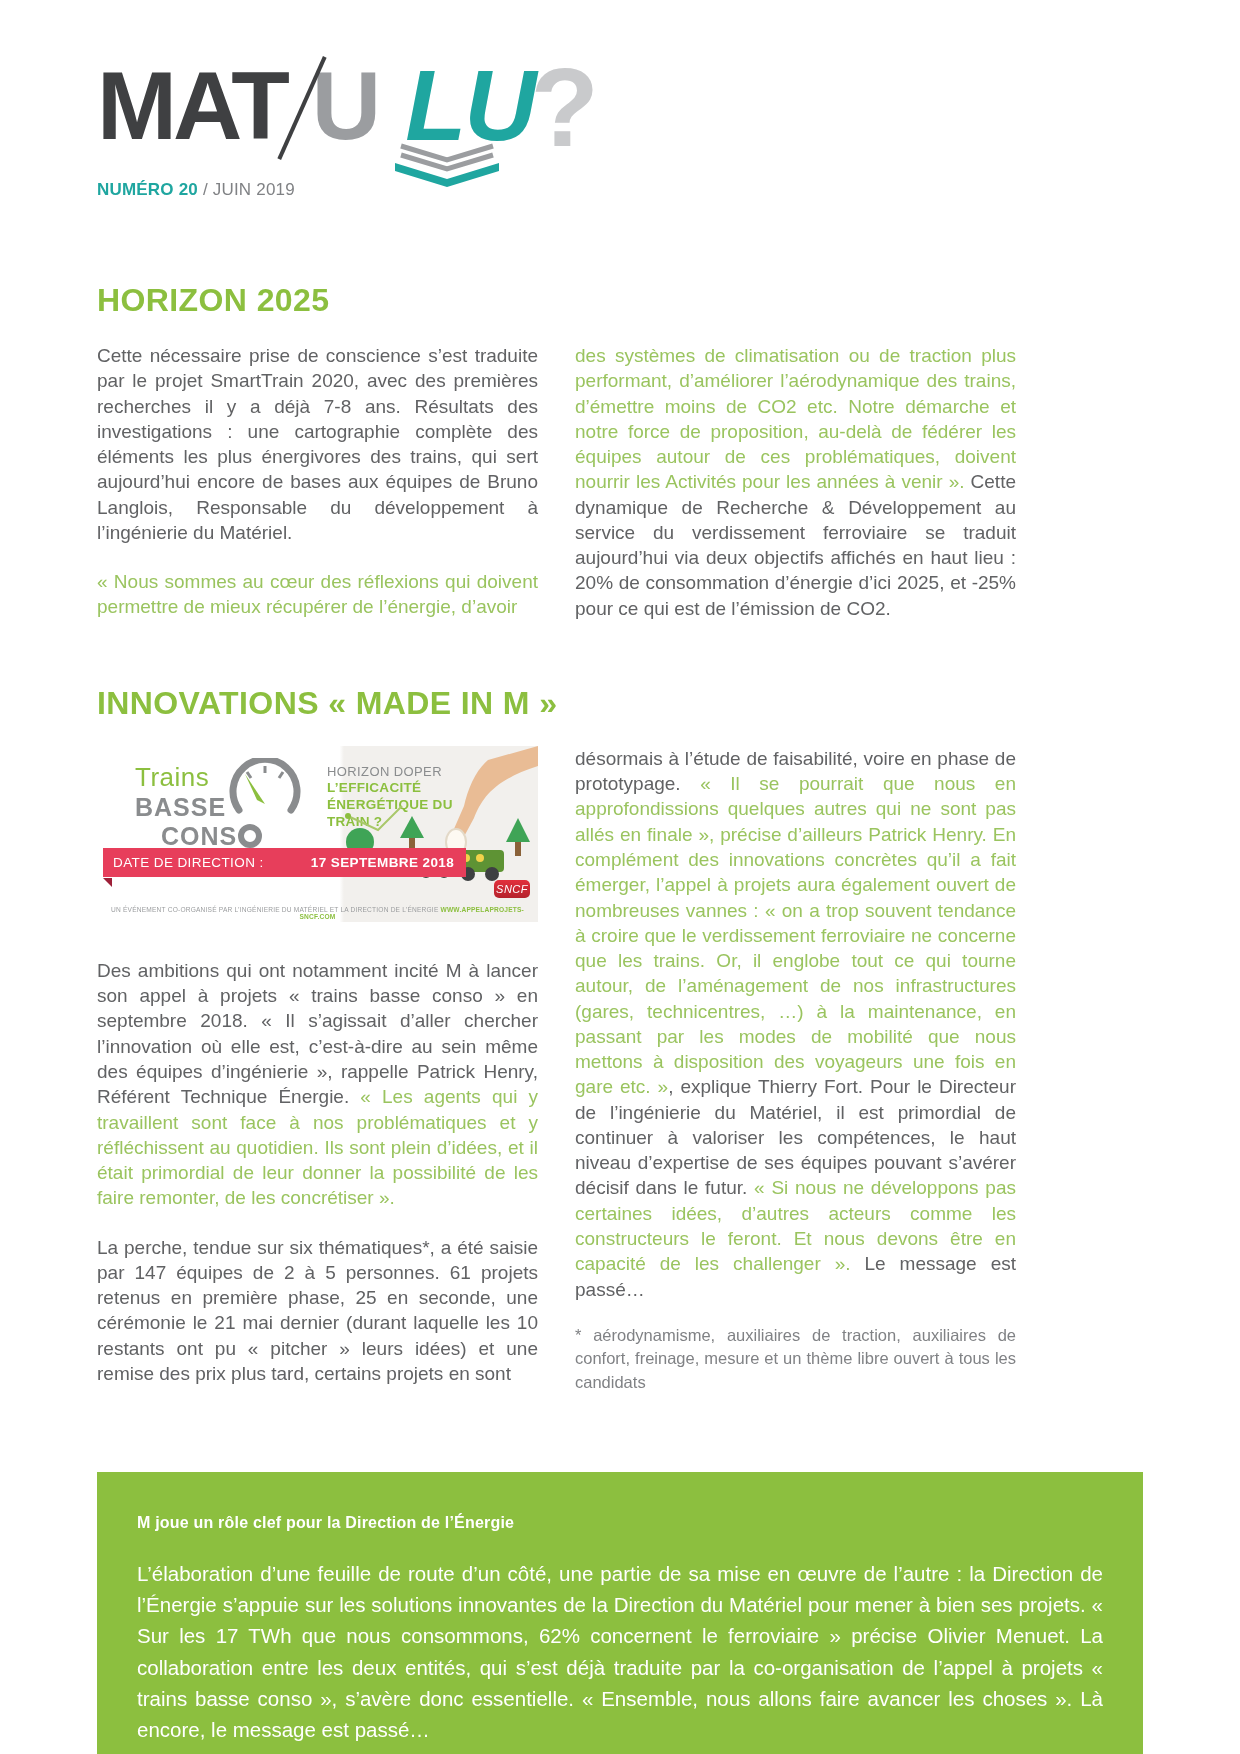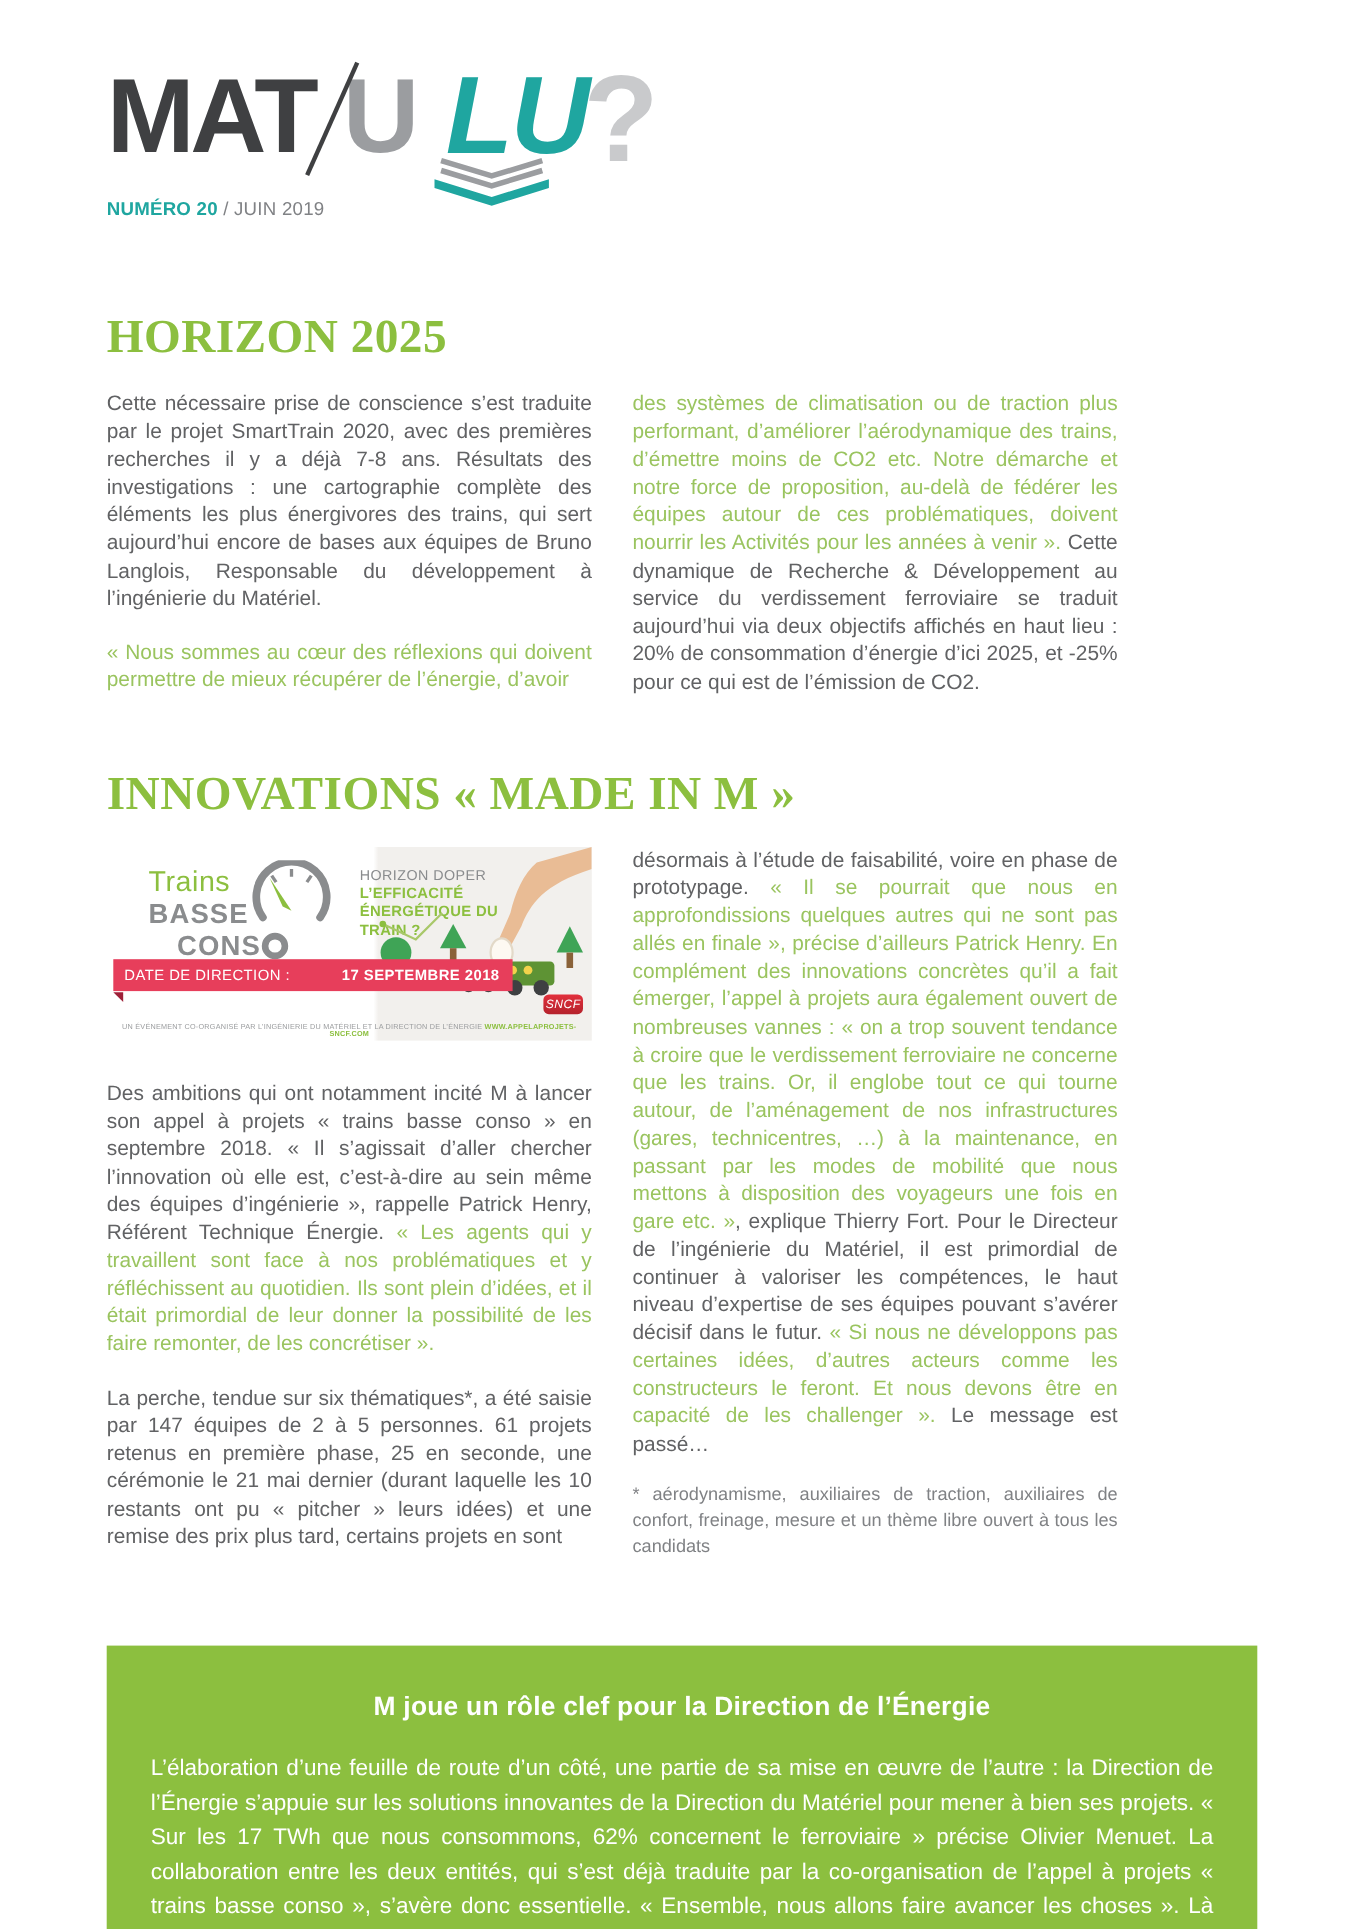--- a/index.html
+++ b/index.html
@@ -39,22 +39,22 @@
     font-size: 112px; font-weight: 800; color: #C9CACC;
     vertical-align: top; line-height: 0.9; margin-left: -4px;
   }
   .logo-book { position: absolute; left: 296px; top: 84px; }
   .issue-line { font-size: 17px; margin-top: 4px; letter-spacing: 0.2px; }
   .issue-number { color: #1FA6A0; font-weight: bold; }
   .issue-date { color: #808285; }
 
   
   .section-title {
-    color: #8CBF3F; font-size: 43px; font-weight: 800;
-    letter-spacing: 0.4px; margin-bottom: 24px; font-family: Liberation Serif, serif;
+    color: #8CBF3F; font-size: 32px; font-weight: 800;
+    letter-spacing: 0.4px; margin-bottom: 24px;
   }
   .horizon { margin-top: 64px; }
   .innovations { margin-top: 64px; }
 
   
   .columns { display: flex; gap: 37px; }
   .col { width: 441px; }
   .body-text {
     font-size: 19px; line-height: 1.33; color: #616264;
     text-align: justify;
@@ -115,21 +115,21 @@
   .footnote {
     margin-top: 22px; font-size: 16.5px; line-height: 1.42;
     color: #808285; text-align: justify;
   }
 
   
   .greenbox {
     margin: 78px 0 0 0; width: 1046px;
     background: #8CBF3F; padding: 42px 40px 40px 40px;
   }
-  .greenbox-title { color: #ffffff; font-size: 24px; font-weight: 800; letter-spacing: 0.2px; text-align: center; }
+  .greenbox-title { color: #ffffff; font-size: 16px; font-weight: 800; letter-spacing: 0.2px; }
   .greenbox-body {
     margin-top: 26px; color: #ffffff; font-size: 20.5px;
     line-height: 1.52; text-align: justify;
   }
 </style>
 </head>
 <body>
 
 <div class="page">
   <div class="content">

